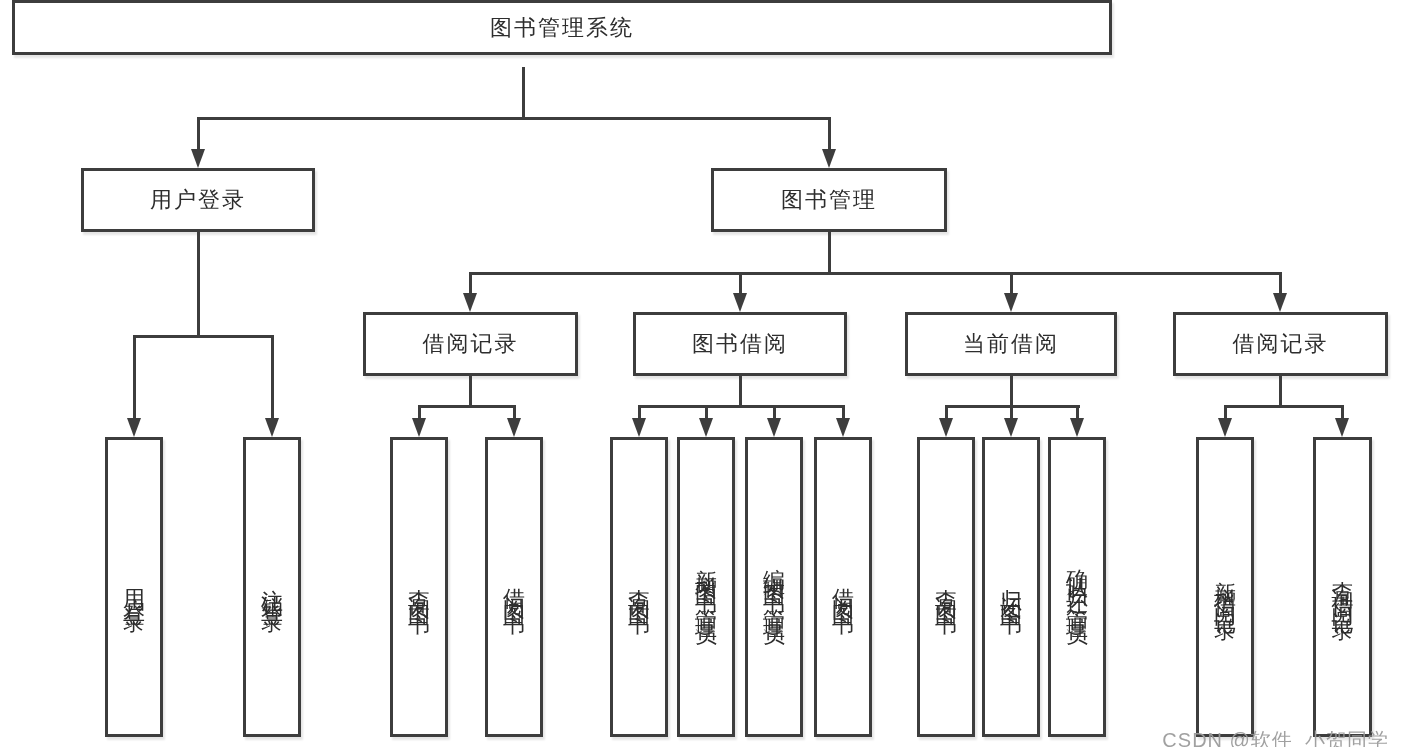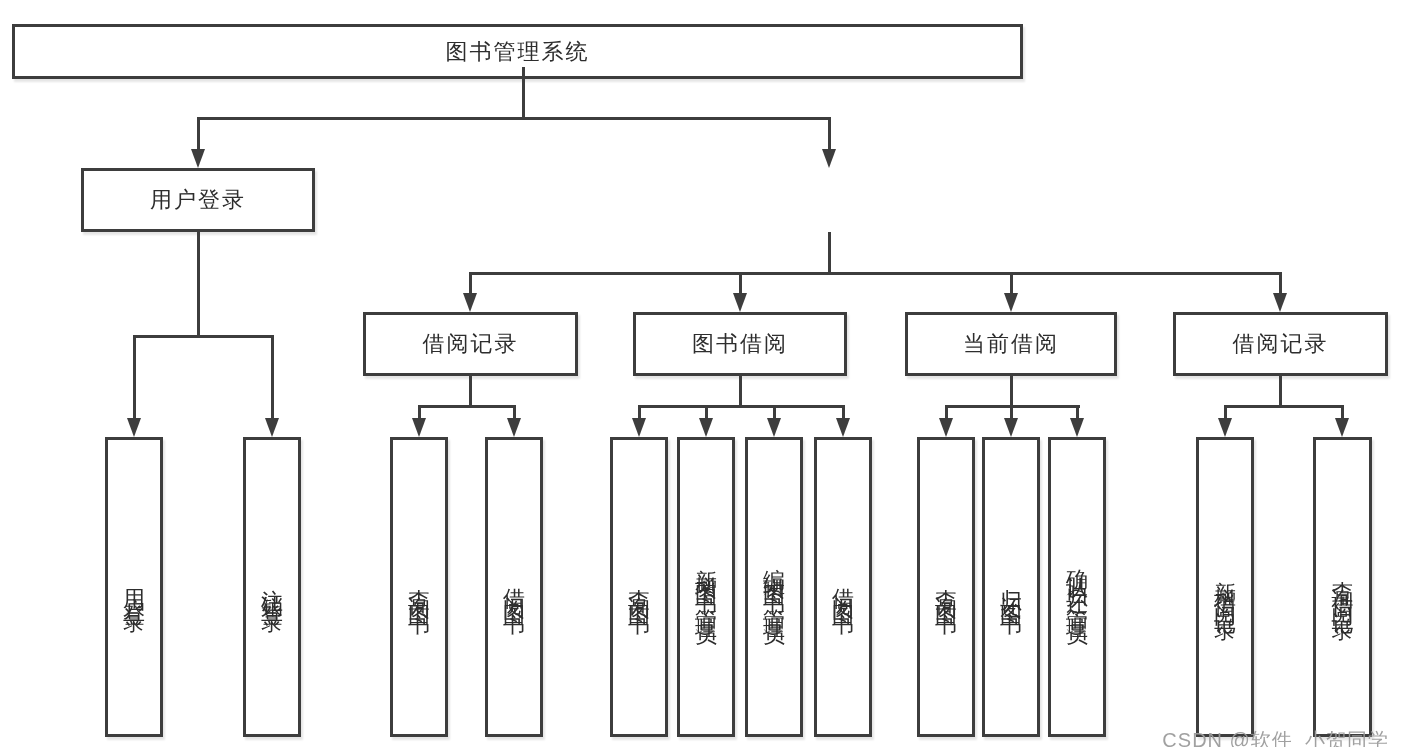--- a/index.html
+++ b/index.html
@@ -53,23 +53,24 @@
     z-index:5;
     opacity:0.95;
     text-align:center;
   }
 </style>
 </head>
 <body>
 
 <div class="canvas">
 
-  <div class="box" style="left:12px;top:24px;width:1011px;height:55px">图书管理系统</div>
+  <div class="box" style="left:12px;top:0;width:1100px;height:55px">图书管理系统</div>
 
   <div class="box" style="left:81px;top:168px;width:234px;height:64px">用户登录</div>
+  <div class="box" style="left:711px;top:168px;width:236px;height:64px">图书管理</div>
 
   <div class="box" style="left:363px;top:312px;width:215px;height:64px">借阅记录</div>
   <div class="box" style="left:905px;top:312px;width:212px;height:64px">当前借阅</div>
   <div class="box" style="left:633px;top:312px;width:214px;height:64px">图书借阅</div>
   <div class="box" style="left:1173px;top:312px;width:215px;height:64px">借阅记录</div>
 
   <div class="box vbox" style="left:105px;top:437px;width:58px;height:300px">用户登录</div>
   <div class="box vbox" style="left:243px;top:437px;width:58px;height:300px">注销登录</div>
 
   <div class="box vbox" style="left:390px;top:437px;width:58px;height:300px">查询图书</div>

